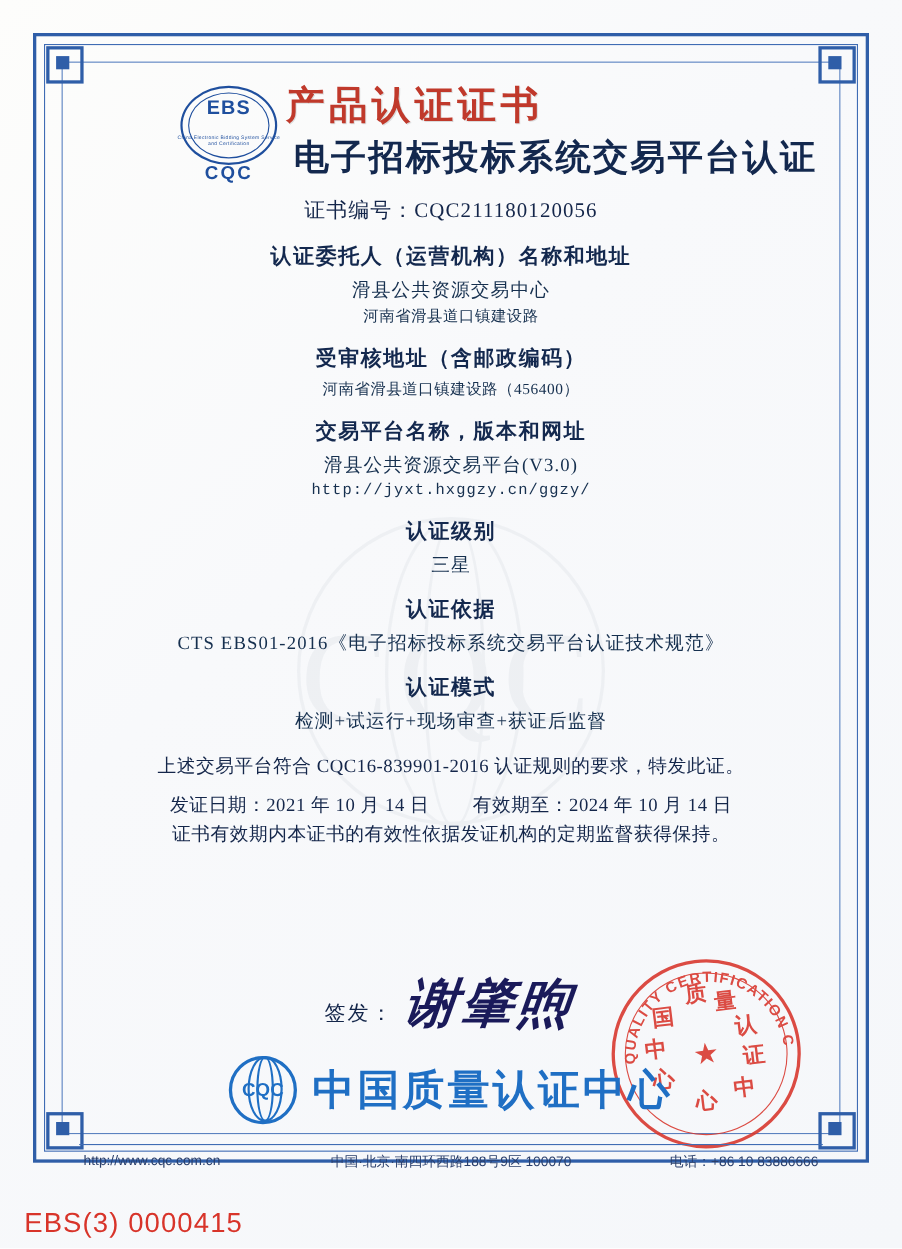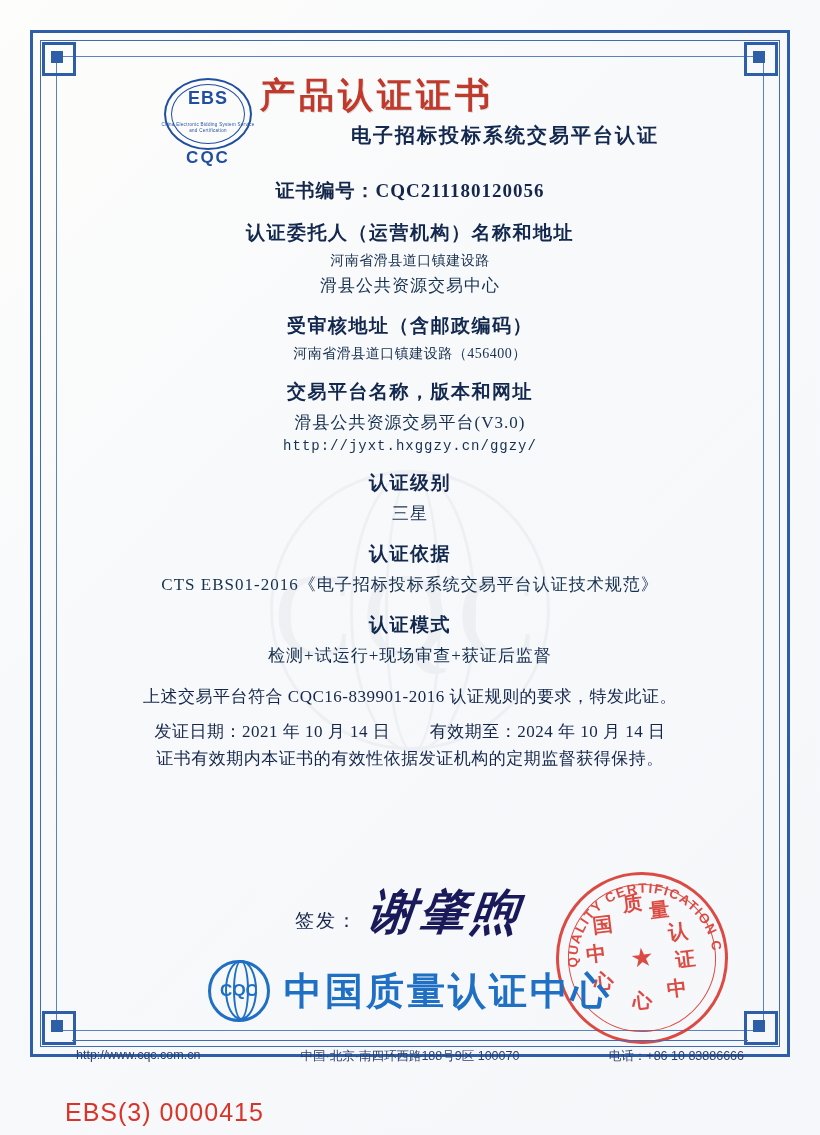--- a/index.html
+++ b/index.html
@@ -108,21 +108,21 @@
   .title-main {
     position: absolute; left: 190px; right: 0; top: 2px;
     text-align: left;
     font-size: 35px; font-weight: bold; color: #c0392b;
     letter-spacing: 4px;
     text-shadow: 1px 1px 0 rgba(0,0,0,.12);
   }
   .title-sub {
     position: absolute; left: 190px; right: 0; top: 52px;
     text-align: center;
-    font-size: 20px; font-weight: bold; color: #13284e;
+    font-size: 32px; font-weight: bold; color: #13284e;
     letter-spacing: 2px;
   }
 
   
   .body {
     position: absolute; left: 80px; right: 80px; top: 178px;
     text-align: center;
     color: #14264a;
   }
   .row { margin: 0; padding: 0; }
@@ -132,21 +132,21 @@
     color: #13284e;
   }
   .val {
     font-size: 17px; letter-spacing: 1px; margin-bottom: 4px;
     color: #16304f;
     font-family: "Liberation Serif", serif;
   }
   .val.small { font-size: 14px; letter-spacing: .5px; }
   .val.mono { font-family: "Liberation Mono", monospace; font-size: 14px; }
   .certno {
-    font-size: 19px; font-weight: bold; letter-spacing: 1px;
+    font-size: 19px; font-weight: normal; letter-spacing: 1px;
     margin-bottom: 6px;
   }
   .statement {
     font-size: 17px; letter-spacing: .5px; margin-top: 18px;
   }
   .dates {
     font-size: 17px; letter-spacing: .5px; margin-top: 12px; font-family: Liberation Serif, serif;
   }
   .dates .gap { display: inline-block; width: 30px; }
   .maintain {
@@ -244,21 +244,20 @@
   }
   .footer .f-left { position: absolute; left: 4px; top: 2px; }
   .footer .f-mid  { position: absolute; left: 0; right: 0; top: 2px; text-align: center; }
   .footer .f-right{ position: absolute; right: 4px; top: 2px; }
 
   .serial {
     position: absolute; left: 22px; top: 1098px;
     font-size: 25px; color: #d8342a;
     font-family: "Liberation Sans", sans-serif;
     letter-spacing: 1px;
-    margin-left: 43px;
   }
 </style>
 </head>
 <body>
 
 <div id="cert">
 
   <div class="frame-outer"></div>
   <div class="frame-mid"></div>
   <div class="frame-inner"></div>
@@ -282,22 +281,22 @@
     </div>
     <div class="title-main">产品认证证书</div>
     <div class="title-sub">电子招标投标系统交易平台认证</div>
   </div>
 
   <div class="body">
 
     <div class="certno row">证书编号：CQC211180120056</div>
 
     <div class="lbl row">认证委托人（运营机构）名称和地址</div>
+    <div class="val row">滑县公共资源交易中心</div>
     <div class="val small row">河南省滑县道口镇建设路</div>
-    <div class="val row">滑县公共资源交易中心</div>
 
     <div class="lbl row">受审核地址（含邮政编码）</div>
     <div class="val small row">河南省滑县道口镇建设路（456400）</div>
 
     <div class="lbl row">交易平台名称，版本和网址</div>
     <div class="val row">滑县公共资源交易平台(V3.0)</div>
     <div class="val mono row">http://jyxt.hxggzy.cn/ggzy/</div>
 
     <div class="lbl row">认证级别</div>
     <div class="val row">三星</div>

